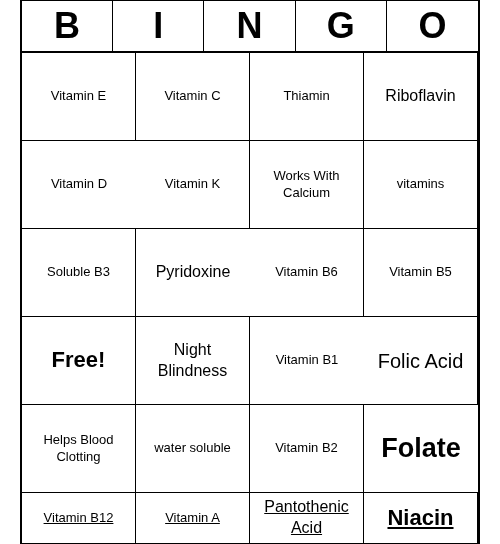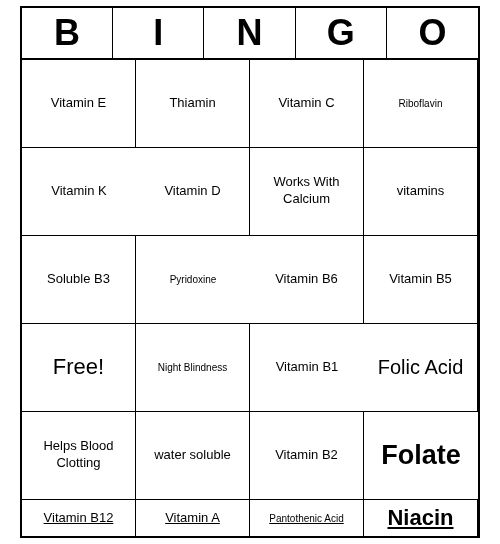--- a/index.html
+++ b/index.html
@@ -63,61 +63,60 @@
       border-right: none;
     }
 
     .bingo-cell:nth-child(n+21) {
       border-bottom: none;
       text-decoration: underline;
     }
 
     .bingo-cell.free {
       font-size: 22px;
-      font-weight: normal;
+      font-weight: bold;
     }
 
     .bingo-cell.large-text {
       font-size: 20px;
       font-weight: normal;
     }
 
     .bingo-cell.folate-text {
       font-size: 27px;
       font-weight: bold;
     }
 
     .bingo-cell.niacin-text {
       font-size: 22px;
       font-weight: bold;
     }
 
     .bingo-cell.small-text {
-      font-size: 10px;
-      text-align: right;
+      font-size: 16px;
     }
   </style>
 </head>
 <body>
 
 <div class="bingo-card">
   <div class="bingo-header">
   <div class="bingo-header-cell">B</div>
       <div class="bingo-header-cell">I</div>
       <div class="bingo-header-cell">N</div>
       <div class="bingo-header-cell">G</div>
       <div class="bingo-header-cell">O</div>
     </div>
   <div class="bingo-grid">
   <div class="bingo-cell">Vitamin E</div>
+      <div class="bingo-cell">Vitamin C</div>
       <div class="bingo-cell">Thiamin</div>
-      <div class="bingo-cell">Vitamin C</div>
       <div class="bingo-cell small-text">Riboflavin</div>
+      <div class="bingo-cell">Vitamin D</div>
       <div class="bingo-cell">Vitamin K</div>
-      <div class="bingo-cell">Vitamin D</div>
       <div class="bingo-cell">Works With Calcium</div>
       <div class="bingo-cell">vitamins</div>
       <div class="bingo-cell">Soluble B3</div>
       <div class="bingo-cell small-text">Pyridoxine</div>
       <div class="bingo-cell">Vitamin B6</div>
       <div class="bingo-cell">Vitamin B5</div>
       <div class="bingo-cell free">Free!</div>
       <div class="bingo-cell small-text">Night Blindness</div>
       <div class="bingo-cell">Vitamin B1</div>
       <div class="bingo-cell large-text">Folic Acid</div>

